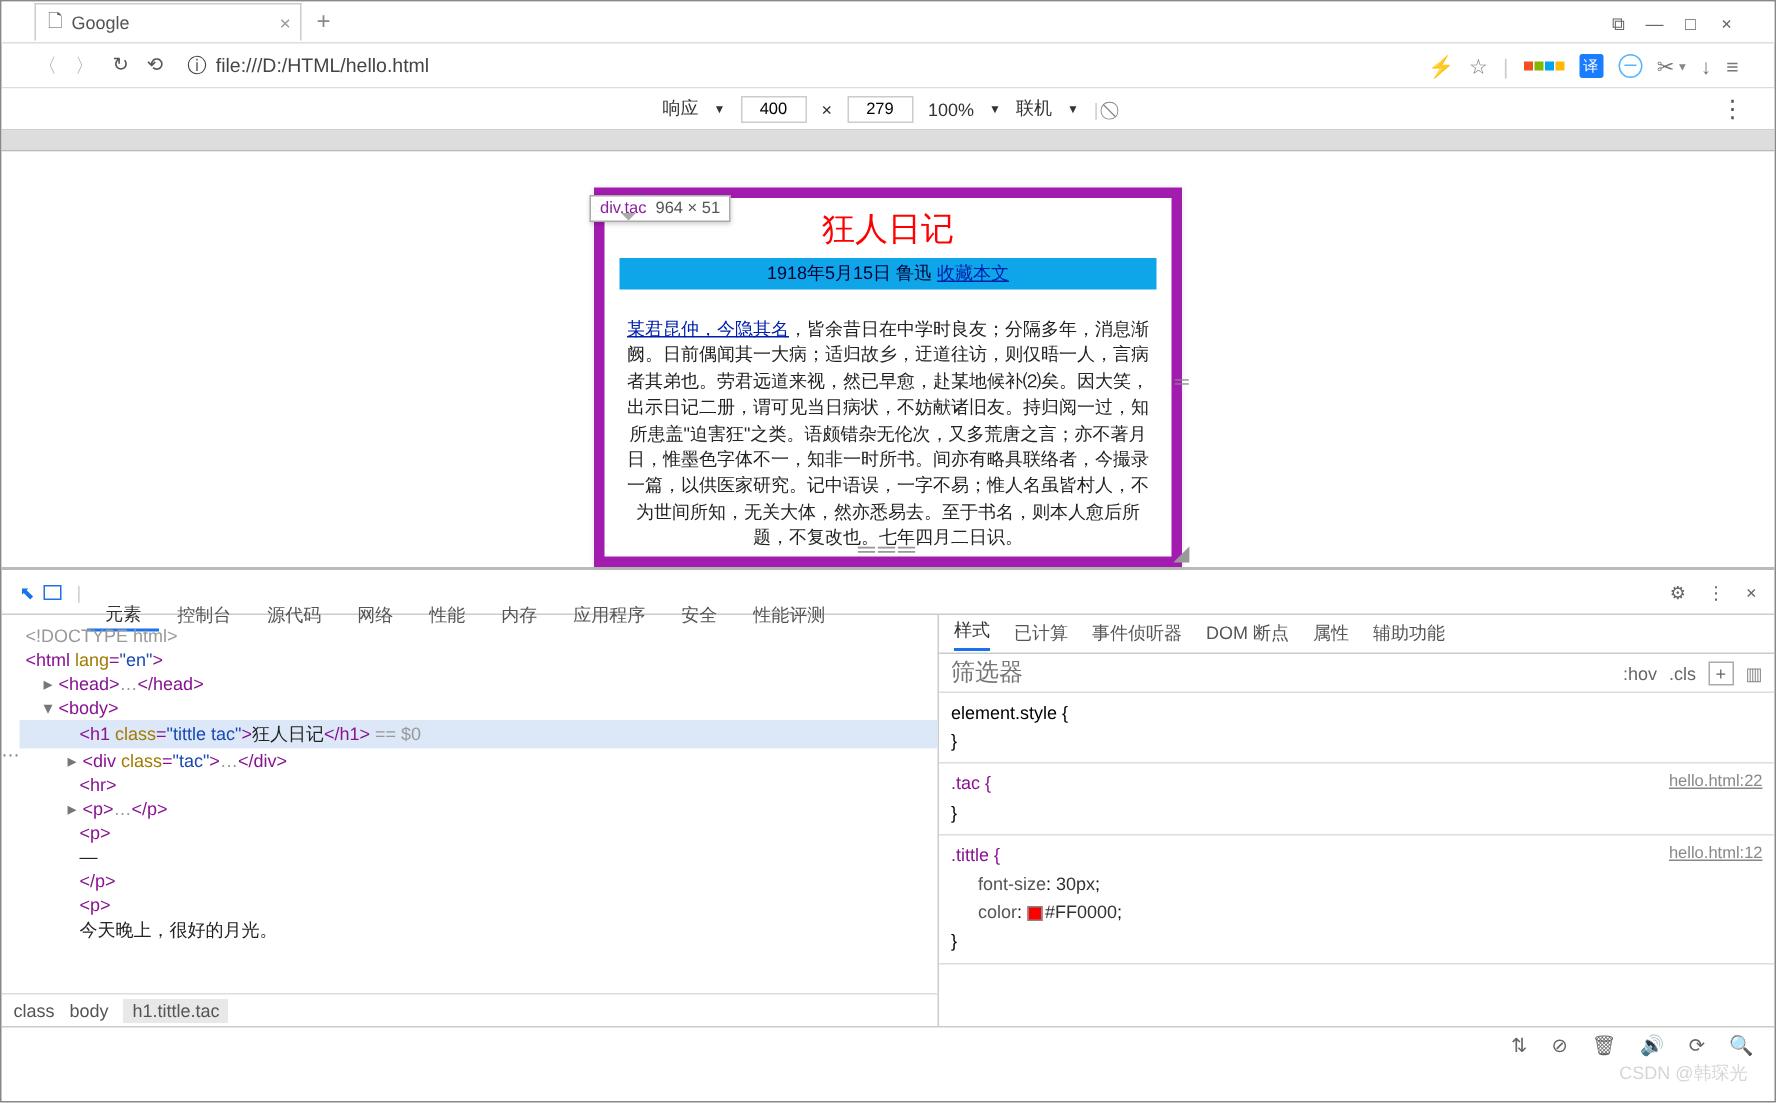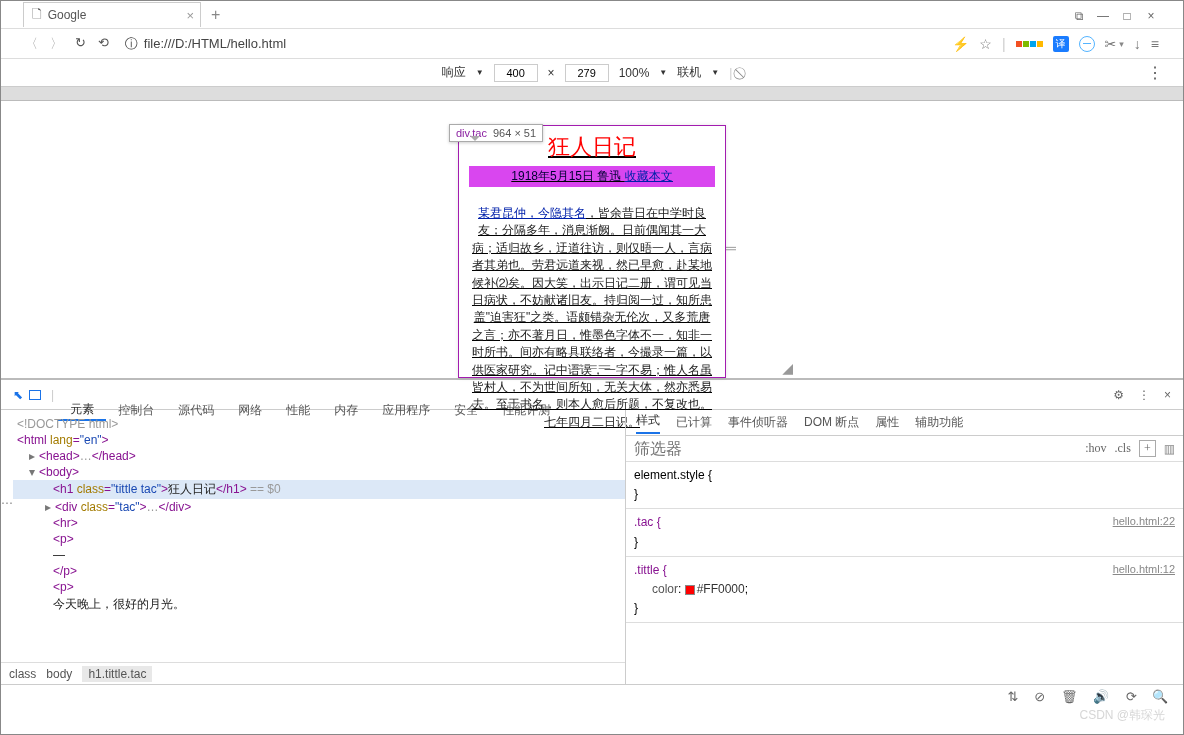--- a/index.html
+++ b/index.html
@@ -22,26 +22,26 @@
   .circ { width:16px;height:16px;border:1.5px solid #54b4ff;border-radius:50%; position:relative;}
   .circ::after{content:"";position:absolute;left:3px;right:3px;top:6px;height:1.5px;background:#54b4ff;}
   
   .device-bar { height: 28px; background: #fff; display:flex; align-items:center; justify-content:center; gap:10px; font-size:12px; color:#333; border-bottom:1px solid #ccc; position:relative;}
   .device-bar input { width:44px; height:18px; text-align:center; border:1px solid #ccc; font-size:11px;}
   .device-bar .menu-dots{ position:absolute; right:20px; font-size:16px; color:#555;}
   
   .ruler { height:14px; background:#ddd; border-bottom:1px solid #bbb;}
   
   .viewport { height: 277px; background:#fff; display:flex; justify-content:center; position:relative;}
-  .device-frame { width:268px; margin-top:24px; border:1px solid #a21caf; box-shadow:0 0 4px rgba(0,0,0,0.1); background:#fff; padding:4px 10px 10px 10px; font-size:12px; position:relative;text-decoration:underline;}
+  .device-frame { width:392px; margin-top:24px; border:7px solid #a21caf; box-shadow:0 0 4px rgba(0,0,0,0.1); background:#fff; padding:4px 10px 10px 10px; font-size:12px; position:relative;}
   .tooltip { position:absolute; left:-10px; top:-2px; background:#fff; border:1px solid #aaa; padding:2px 6px; font-size:11px; color:#555; display:flex; gap:6px; box-shadow:0 1px 3px rgba(0,0,0,0.2);}
   .tooltip b{ color:#8a1fa0; font-weight:normal;}
   .tooltip::after{content:"";position:absolute;left:20px;bottom:-5px;border:5px solid transparent;border-top-color:#aaa;}
   .page-title { color:#ff0000; font-size:22px; text-align:center; font-weight:400; margin:2px 0 4px;}
-  .subtitle-bar { background:#d946ef; color:#003; text-align:center; padding:2px 0; font-size:12px;}
+  .subtitle-bar { background:#0ea5e9; color:#003; text-align:center; padding:2px 0; font-size:12px;}
   .subtitle-bar a{ color:#0020aa; text-decoration:underline;}
   .body-text { font-size:12px; line-height:1.45; color:#222; margin-top:18px; text-align:center;}
   .body-text a { color:#0020aa; text-decoration:underline;}
   .handle { position:absolute; right:-12px; top:120px; color:#888; font-size:10px; writing-mode:vertical-rl;}
   .scrub2 { position:absolute; right:390px; bottom:2px; color:#999; font-size:14px;}
   
   .devtools { border-top:2px solid #bbb; height: 330px; display:flex; flex-direction:column;}
   .dt-tabs { height:30px; display:flex; align-items:center; gap:0; padding:0 12px; border-bottom:1px solid #ccc; font-size:12px; color:#555;}
   .dt-tabs .ico { color:#1a73e8; margin-right:6px;}
   .dt-tabs .t { padding: 0 12px; height:20px; display:flex; align-items:center;margin-top:32px; }
@@ -57,21 +57,21 @@
   .dots3{position:absolute; left:0; top:86px; color:#888; font-size:12px;}
   
   .crumbs{ position:absolute; bottom:0; left:0; right:0; height:22px; border-top:1px solid #ddd; display:flex; align-items:center; font-size:12px; color:#555; padding-left:8px; gap:10px;}
   .crumbs .act{ background:#e8e8e8; padding:1px 6px;}
   
   .styles { flex:1; display:flex; flex-direction:column; font-size:12px;}
   .st-tabs { height:26px; display:flex; align-items:center; gap:16px; padding:0 10px; border-bottom:1px solid #ccc; color:#555;}
   .st-tabs .a{ border-bottom:2px solid #1a73e8; color:#333; padding-bottom:3px;}
   .filter { height:26px; display:flex; align-items:center; padding:0 8px; border-bottom:1px solid #ddd; color:#888; gap:8px;}
   .filter input{ flex:1; border:none; outline:none; font-size:16px;}
-  .filter .m{ font-family:Liberation Serif, serif; color:#666;}
+  .filter .m{ font-family:Liberation Sans, sans-serif; color:#666;}
   .rules { flex:1; padding:4px 8px; font-family:Consolas,monospace; font-size:12px; line-height:1.6; overflow:hidden; position:relative;}
   .rules .src{ float:right; color:#888; text-decoration:underline; font-size:11px;}
   .rules .sep{ border-top:1px solid #ddd; margin:4px -8px;}
   .prop{color:#555;} .pval{color:#333;} .sel2{color:#881391;} .swatch{display:inline-block;width:10px;height:10px;background:#ff0000;border:1px solid #888;vertical-align:middle;margin-right:2px;}
   
   .dt-footer{ height:24px; border-top:1px solid #ccc; display:flex; align-items:center; justify-content:flex-end; gap:16px; padding:0 14px; color:#666; font-size:13px;}
   
   .watermark { position:absolute; right:18px; bottom:10px; font-size:12px; color:#ccc; opacity:0.8;}
 </style>
 </head>
@@ -182,20 +182,21 @@
   <div class="dt-body">
     <div class="elements">
       <div class="line"><span class="cm">&lt;!DOCTYPE html&gt;</span></div>
       <div class="line"><span class="tag">&lt;html <span class="attr">lang</span>=<span class="val">"en"</span>&gt;</span></div>
       <div class="line" style="padding-left:16px"><span class="tri">▸</span><span class="tag">&lt;head&gt;</span><span class="cm">…</span><span class="tag">&lt;/head&gt;</span></div>
       <div class="line" style="padding-left:16px"><span class="tri">▾</span><span class="tag">&lt;body&gt;</span></div>
       <span class="dots3">⋯</span>
       <div class="line sel" style="padding-left:40px"><span class="tag">&lt;h1 <span class="attr">class</span>=<span class="val">"tittle tac"</span>&gt;</span><span class="txt">狂人日记</span><span class="tag">&lt;/h1&gt;</span><span class="cm"> == $0</span></div>
       <div class="line" style="padding-left:32px"><span class="tri">▸</span><span class="tag">&lt;div <span class="attr">class</span>=<span class="val">"tac"</span>&gt;</span><span class="cm">…</span><span class="tag">&lt;/div&gt;</span></div>
       <div class="line" style="padding-left:40px"><span class="tag">&lt;hr&gt;</span></div>
+      <div class="line" style="padding-left:32px"><span class="tri">▸</span><span class="tag">&lt;p&gt;</span><span class="cm">…</span><span class="tag">&lt;/p&gt;</span></div>
       <div class="line" style="padding-left:40px"><span class="tag">&lt;p&gt;</span></div>
       <div class="line" style="padding-left:40px"><span class="txt">—</span></div>
       <div class="line" style="padding-left:40px"><span class="tag">&lt;/p&gt;</span></div>
       <div class="line" style="padding-left:40px"><span class="tag">&lt;p&gt;</span></div>
       <div class="line" style="padding-left:40px"><span class="txt">今天晚上，很好的月光。</span></div>
 
       <div class="crumbs">
         <span>class</span>
         <span>body</span>
         <span class="act">h1.tittle.tac</span>
@@ -219,20 +220,21 @@
         <span>▥</span>
       </div>
       <div class="rules">
         <div><span>element.style {</span></div>
         <div><span>}</span></div>
         <div class="sep"></div>
         <div><span class="src">hello.html:22</span><span class="sel2">.tac {</span></div>
         <div><span>}</span></div>
         <div class="sep"></div>
         <div><span class="src">hello.html:12</span><span class="sel2">.tittle {</span></div>
+        <div style="padding-left:18px"><span class="prop">font-size</span>: <span class="pval">30px</span>;</div>
         <div style="padding-left:18px"><span class="prop">color</span>: <span class="swatch"></span><span class="pval">#FF0000</span>;</div>
         <div><span>}</span></div>
         <div class="sep"></div>
 
       </div>
     </div>
   </div>
 
   <div class="dt-footer">
     <span>⇅</span>

